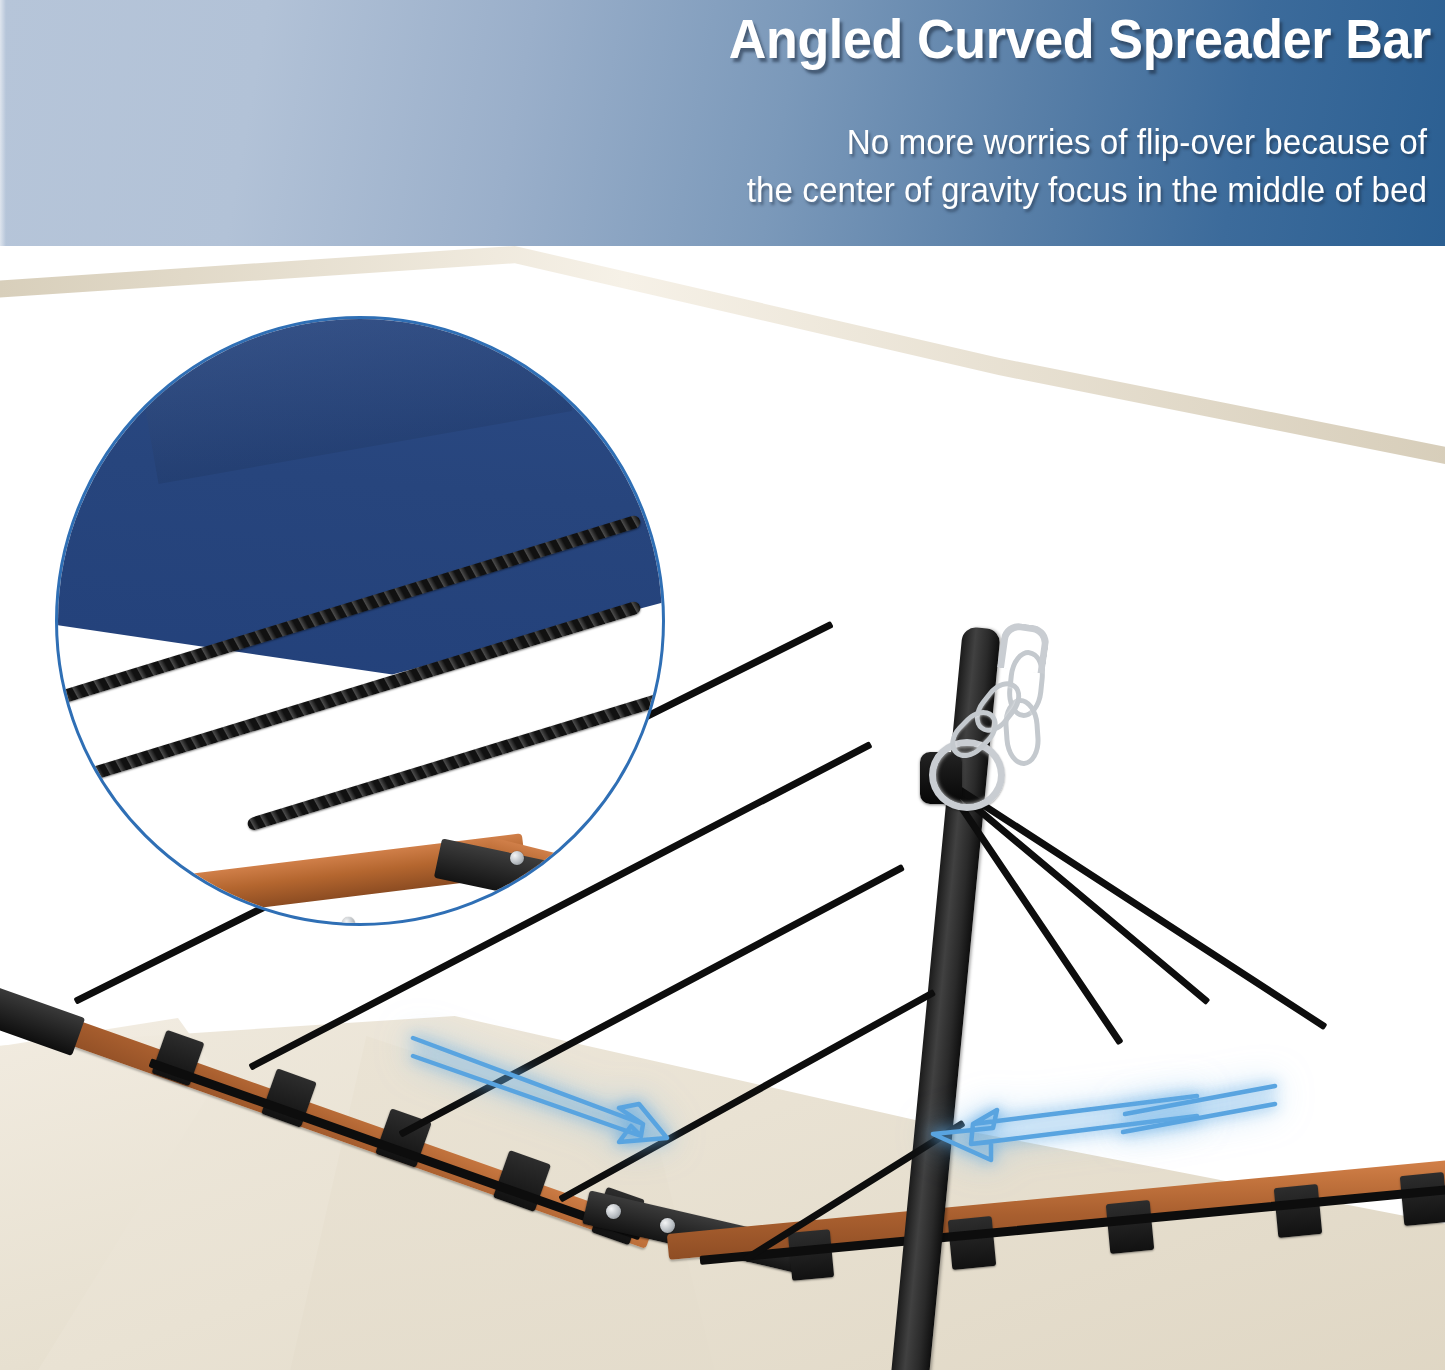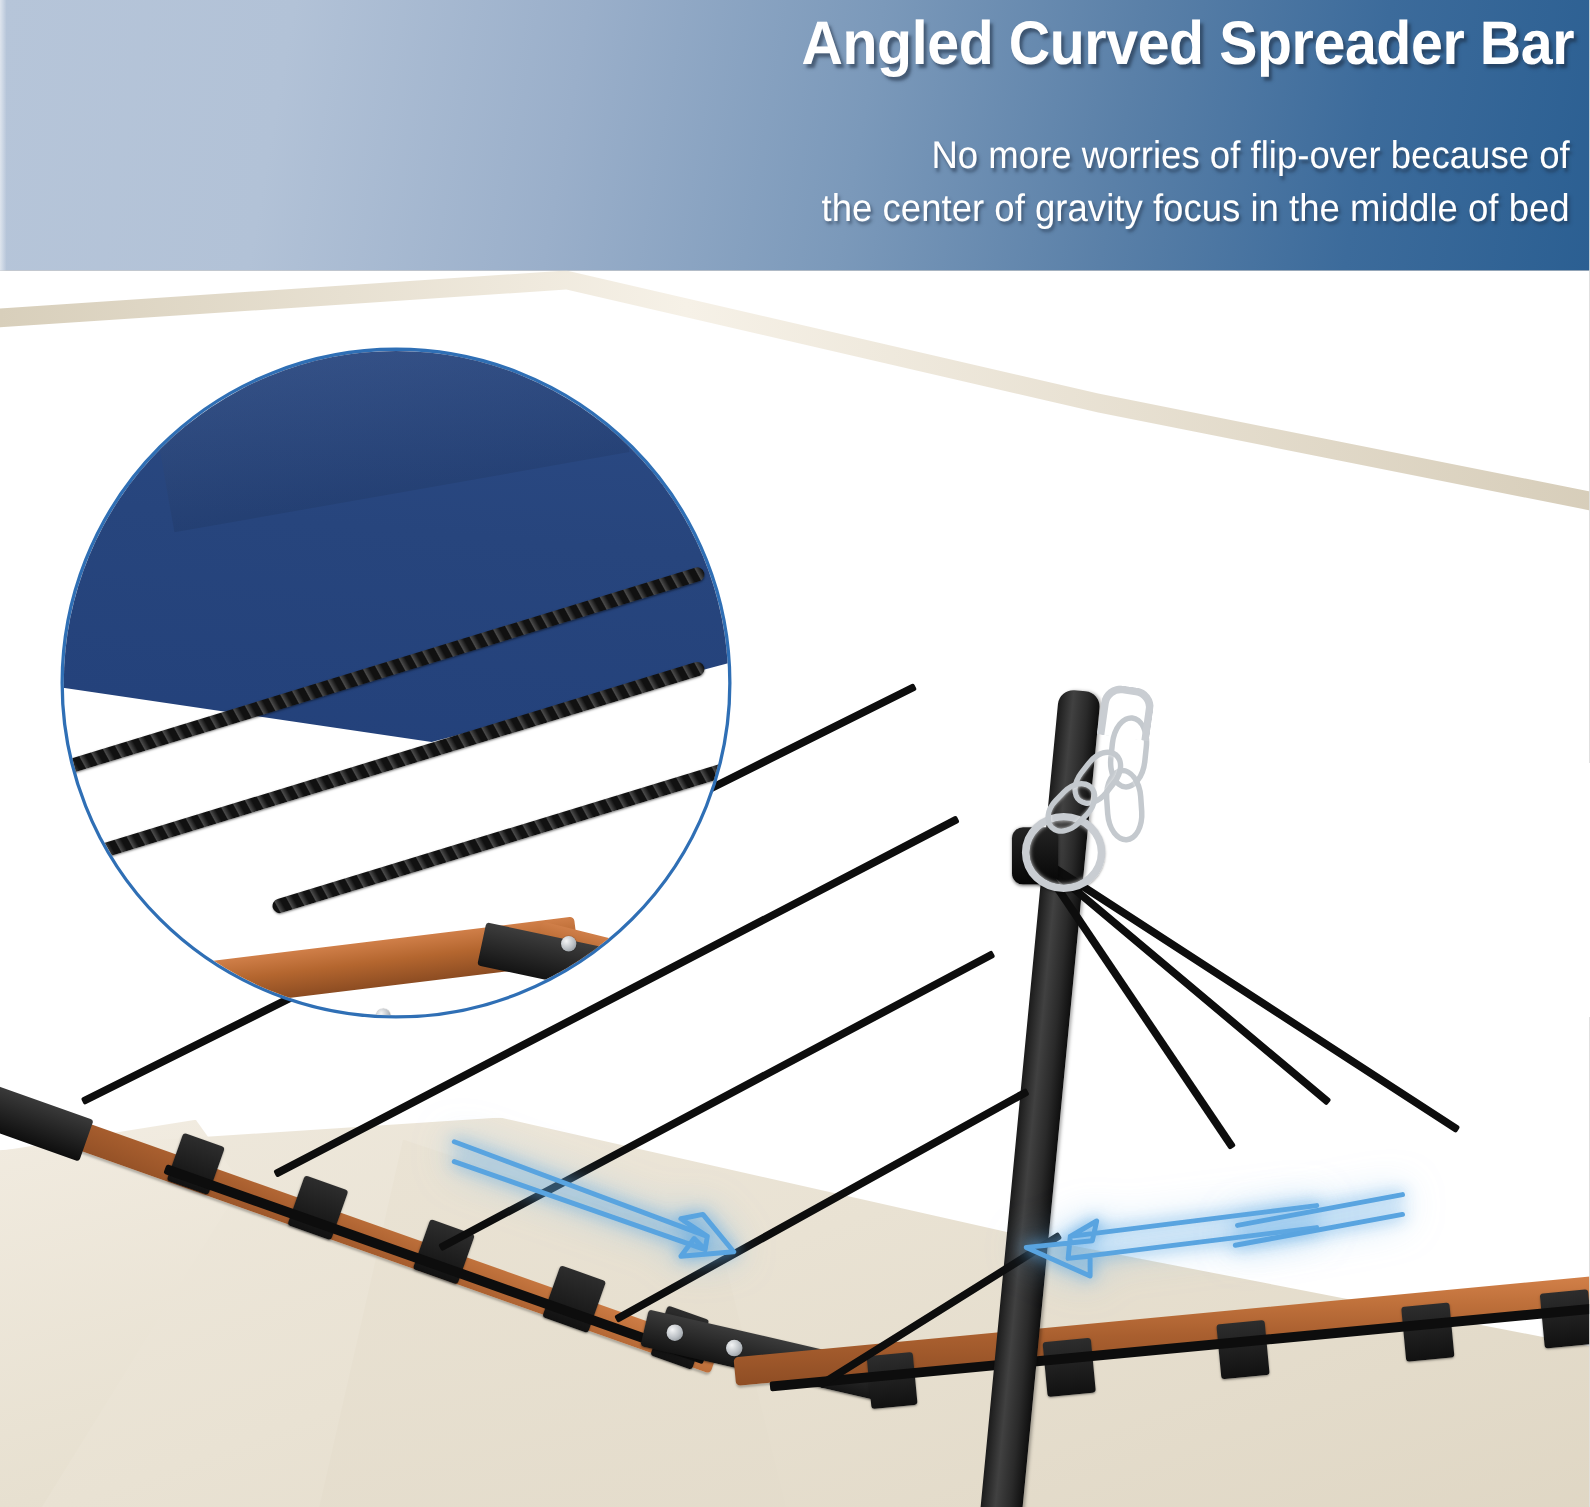--- a/index.html
+++ b/index.html
@@ -2,21 +2,21 @@
 <html><head>
 <meta charset="utf-8">
 <style>
   html,body{margin:0;padding:0;background:#ffffff;}
   body{font-family:"Liberation Sans","DejaVu Sans",sans-serif;}
 
   #page{
     position:relative;
     width:1445px;
     height:1370px;
-    background:#737373;
+    background:#eab308;
     overflow:hidden;
   }
 
   
   #banner{
     position:absolute;
     left:0; top:0;
     width:1445px; height:246px;
     background:linear-gradient(100deg,#b6c5d9 0%,#b2c2d7 18%,#9aafca 36%,#7b99ba 54%,#5a80a8 70%,#3c6b9b 85%,#2b5f92 100%);
     box-sizing:border-box;

